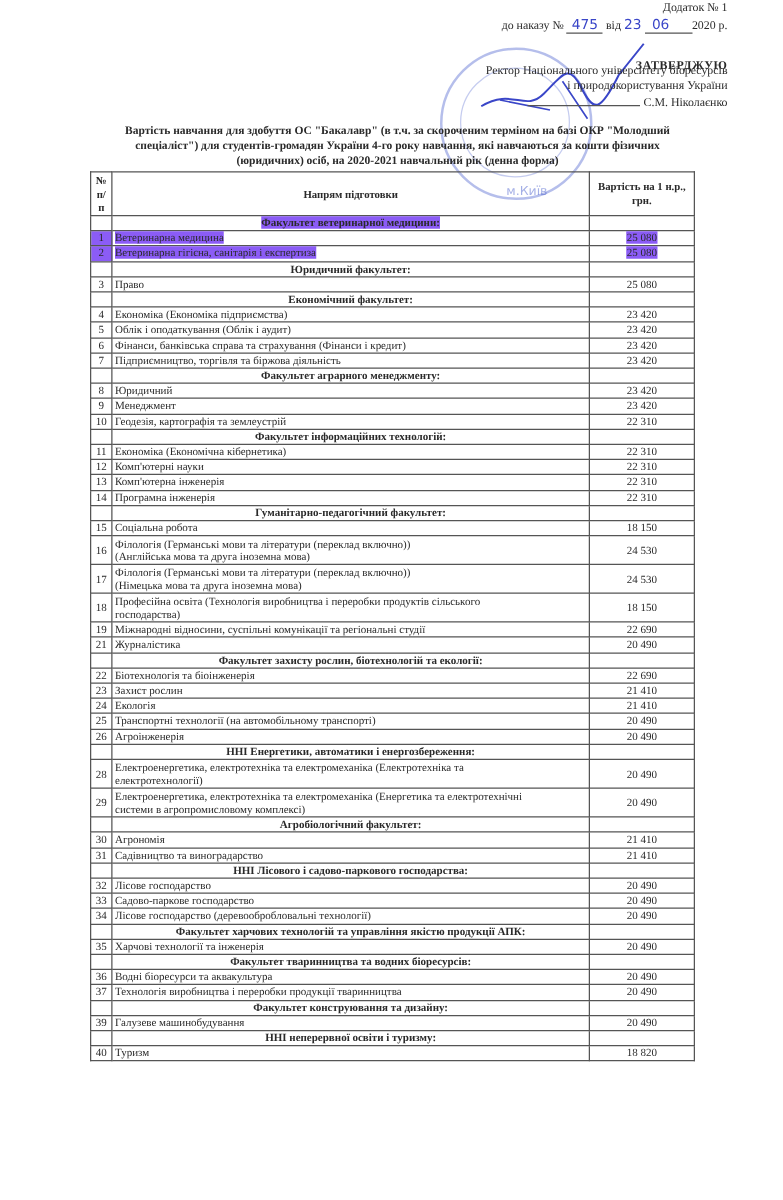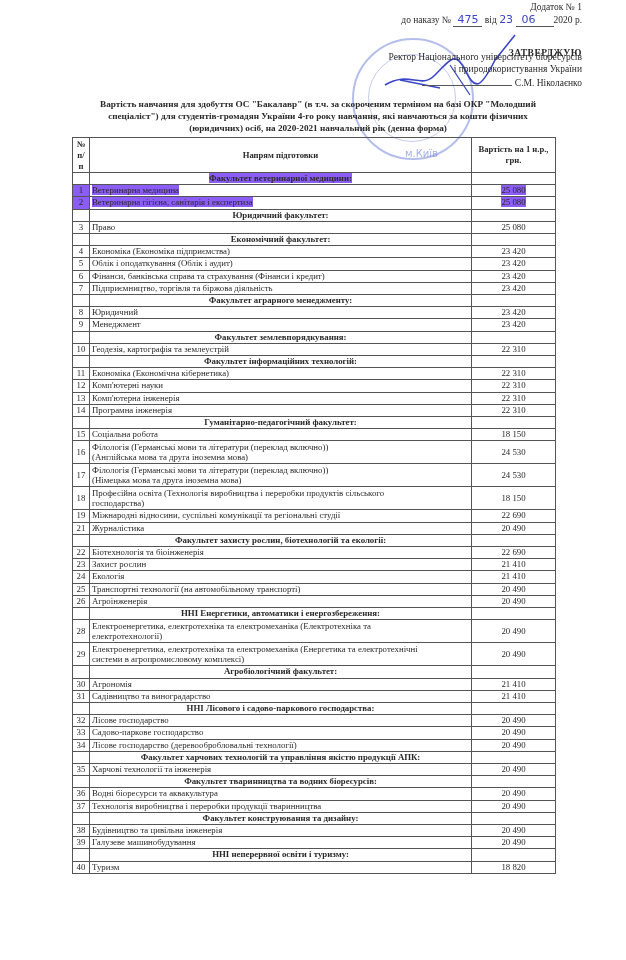--- a/index.html
+++ b/index.html
@@ -129,25 +129,20 @@
       <tr class="row">
         <td class="num">8</td>
         <td class="name"><span>Юридичний</span></td>
         <td class="price"><span>23 420</span></td>
       </tr>
       <tr class="row">
         <td class="num">9</td>
         <td class="name"><span>Менеджмент</span></td>
         <td class="price"><span>23 420</span></td>
       </tr>
-      <tr class="fac">
-        <td class="num"></td>
-        <td class="name"><span>Факультет землевпорядкування:</span></td>
-        <td class="price"></td>
-      </tr>
       <tr class="row">
         <td class="num">10</td>
         <td class="name"><span>Геодезія, картографія та землеустрій</span></td>
         <td class="price"><span>22 310</span></td>
       </tr>
       <tr class="fac">
         <td class="num"></td>
         <td class="name"><span>Факультет інформаційних технологій:</span></td>
         <td class="price"></td>
       </tr>
@@ -310,25 +305,20 @@
         <td class="num">37</td>
         <td class="name"><span>Технологія виробництва і переробки продукції тваринництва</span></td>
         <td class="price"><span>20 490</span></td>
       </tr>
       <tr class="fac">
         <td class="num"></td>
         <td class="name"><span>Факультет конструювання та дизайну:</span></td>
         <td class="price"></td>
       </tr>
       <tr class="row">
-        <td class="num">38</td>
-        <td class="name"><span>Будівництво та цивільна інженерія</span></td>
-        <td class="price"><span>20 490</span></td>
-      </tr>
-      <tr class="row">
         <td class="num">39</td>
         <td class="name"><span>Галузеве машинобудування</span></td>
         <td class="price"><span>20 490</span></td>
       </tr>
       <tr class="fac">
         <td class="num"></td>
         <td class="name"><span>ННІ неперервної освіти і туризму:</span></td>
         <td class="price"></td>
       </tr>
       <tr class="row">

